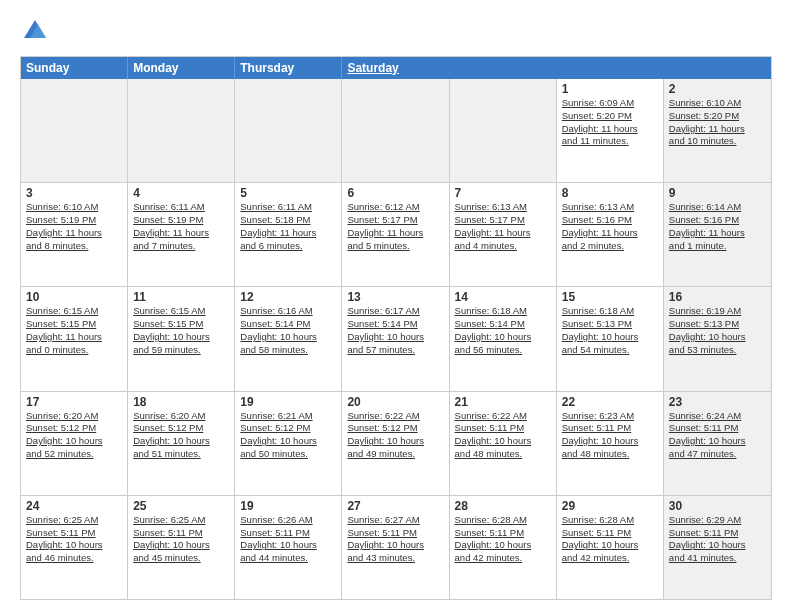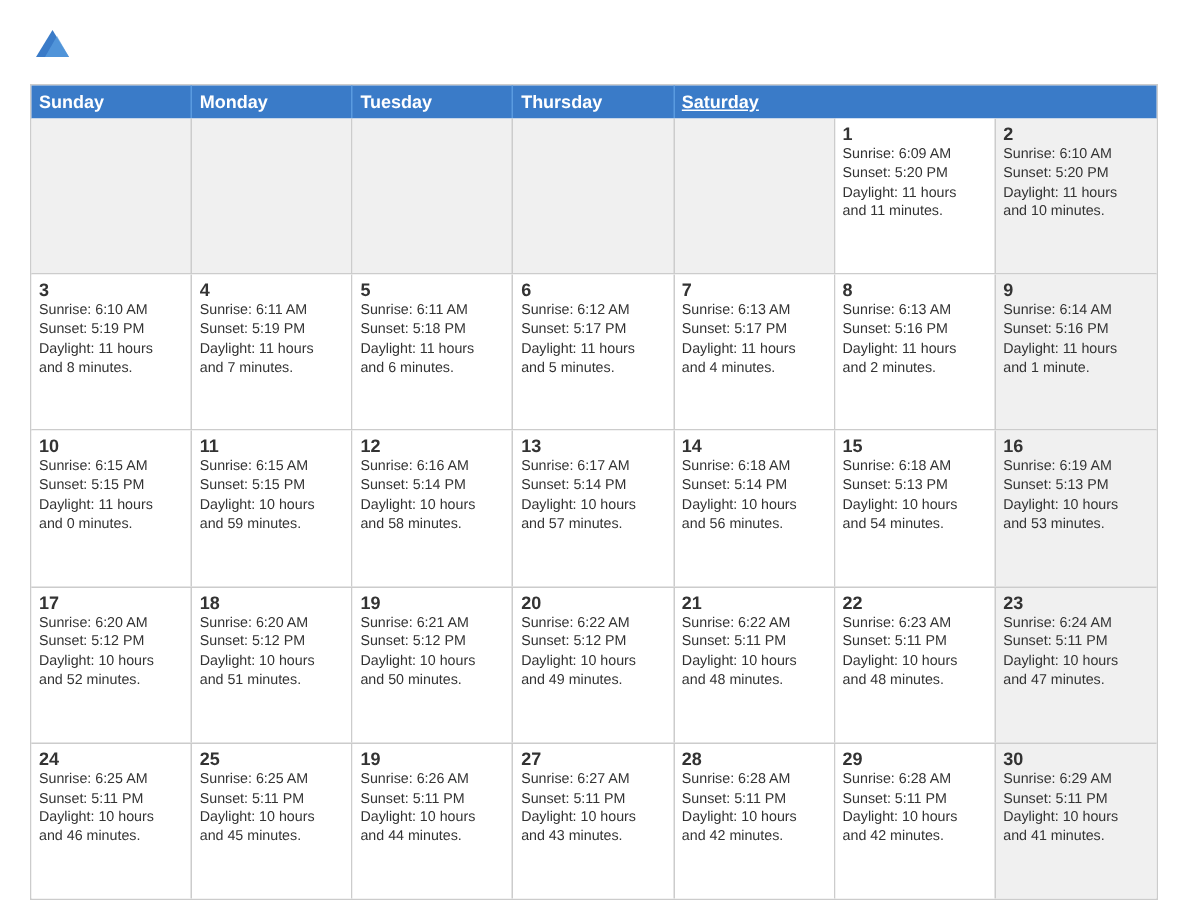--- a/index.html
+++ b/index.html
@@ -119,20 +119,21 @@
       font-size: 12px;
       font-weight: bold;
       color: #333;
       display: block;
       margin-bottom: 1px;
     }
     .day-info {
       font-size: 9.5px;
       color: #333;
       line-height: 1.35;
+      text-decoration: underline;
     }
   </style>
 </head>
 <body>
 
 <div class="page">
   <div class="header">
     <div class="logo">
       <svg class="logo-icon" viewBox="0 0 30 30">
         <polygon points="15,4 26,22 4,22" fill="#3a7bc8"></polygon>
@@ -146,21 +147,20 @@
     <div class="title-block">
       <div class="month-title"></div>
       <div class="location"></div>
     </div>
   </div>
 
   <div class="calendar">
     <div class="cal-header">
     <div class="cal-header-cell">Sunday</div>
         <div class="cal-header-cell">Monday</div>
-        <div class="cal-header-cell">Tuesday</div>
         <div class="cal-header-cell">Thursday</div>
         <div class="cal-header-cell">Saturday</div>
       </div>
     <div class="cal-body">
     <div class="cal-row">
           <div class="cal-cell shaded empty"></div>
           <div class="cal-cell shaded empty"></div>
           <div class="cal-cell shaded empty"></div>
           <div class="cal-cell shaded empty"></div>
           <div class="cal-cell shaded empty"></div>

